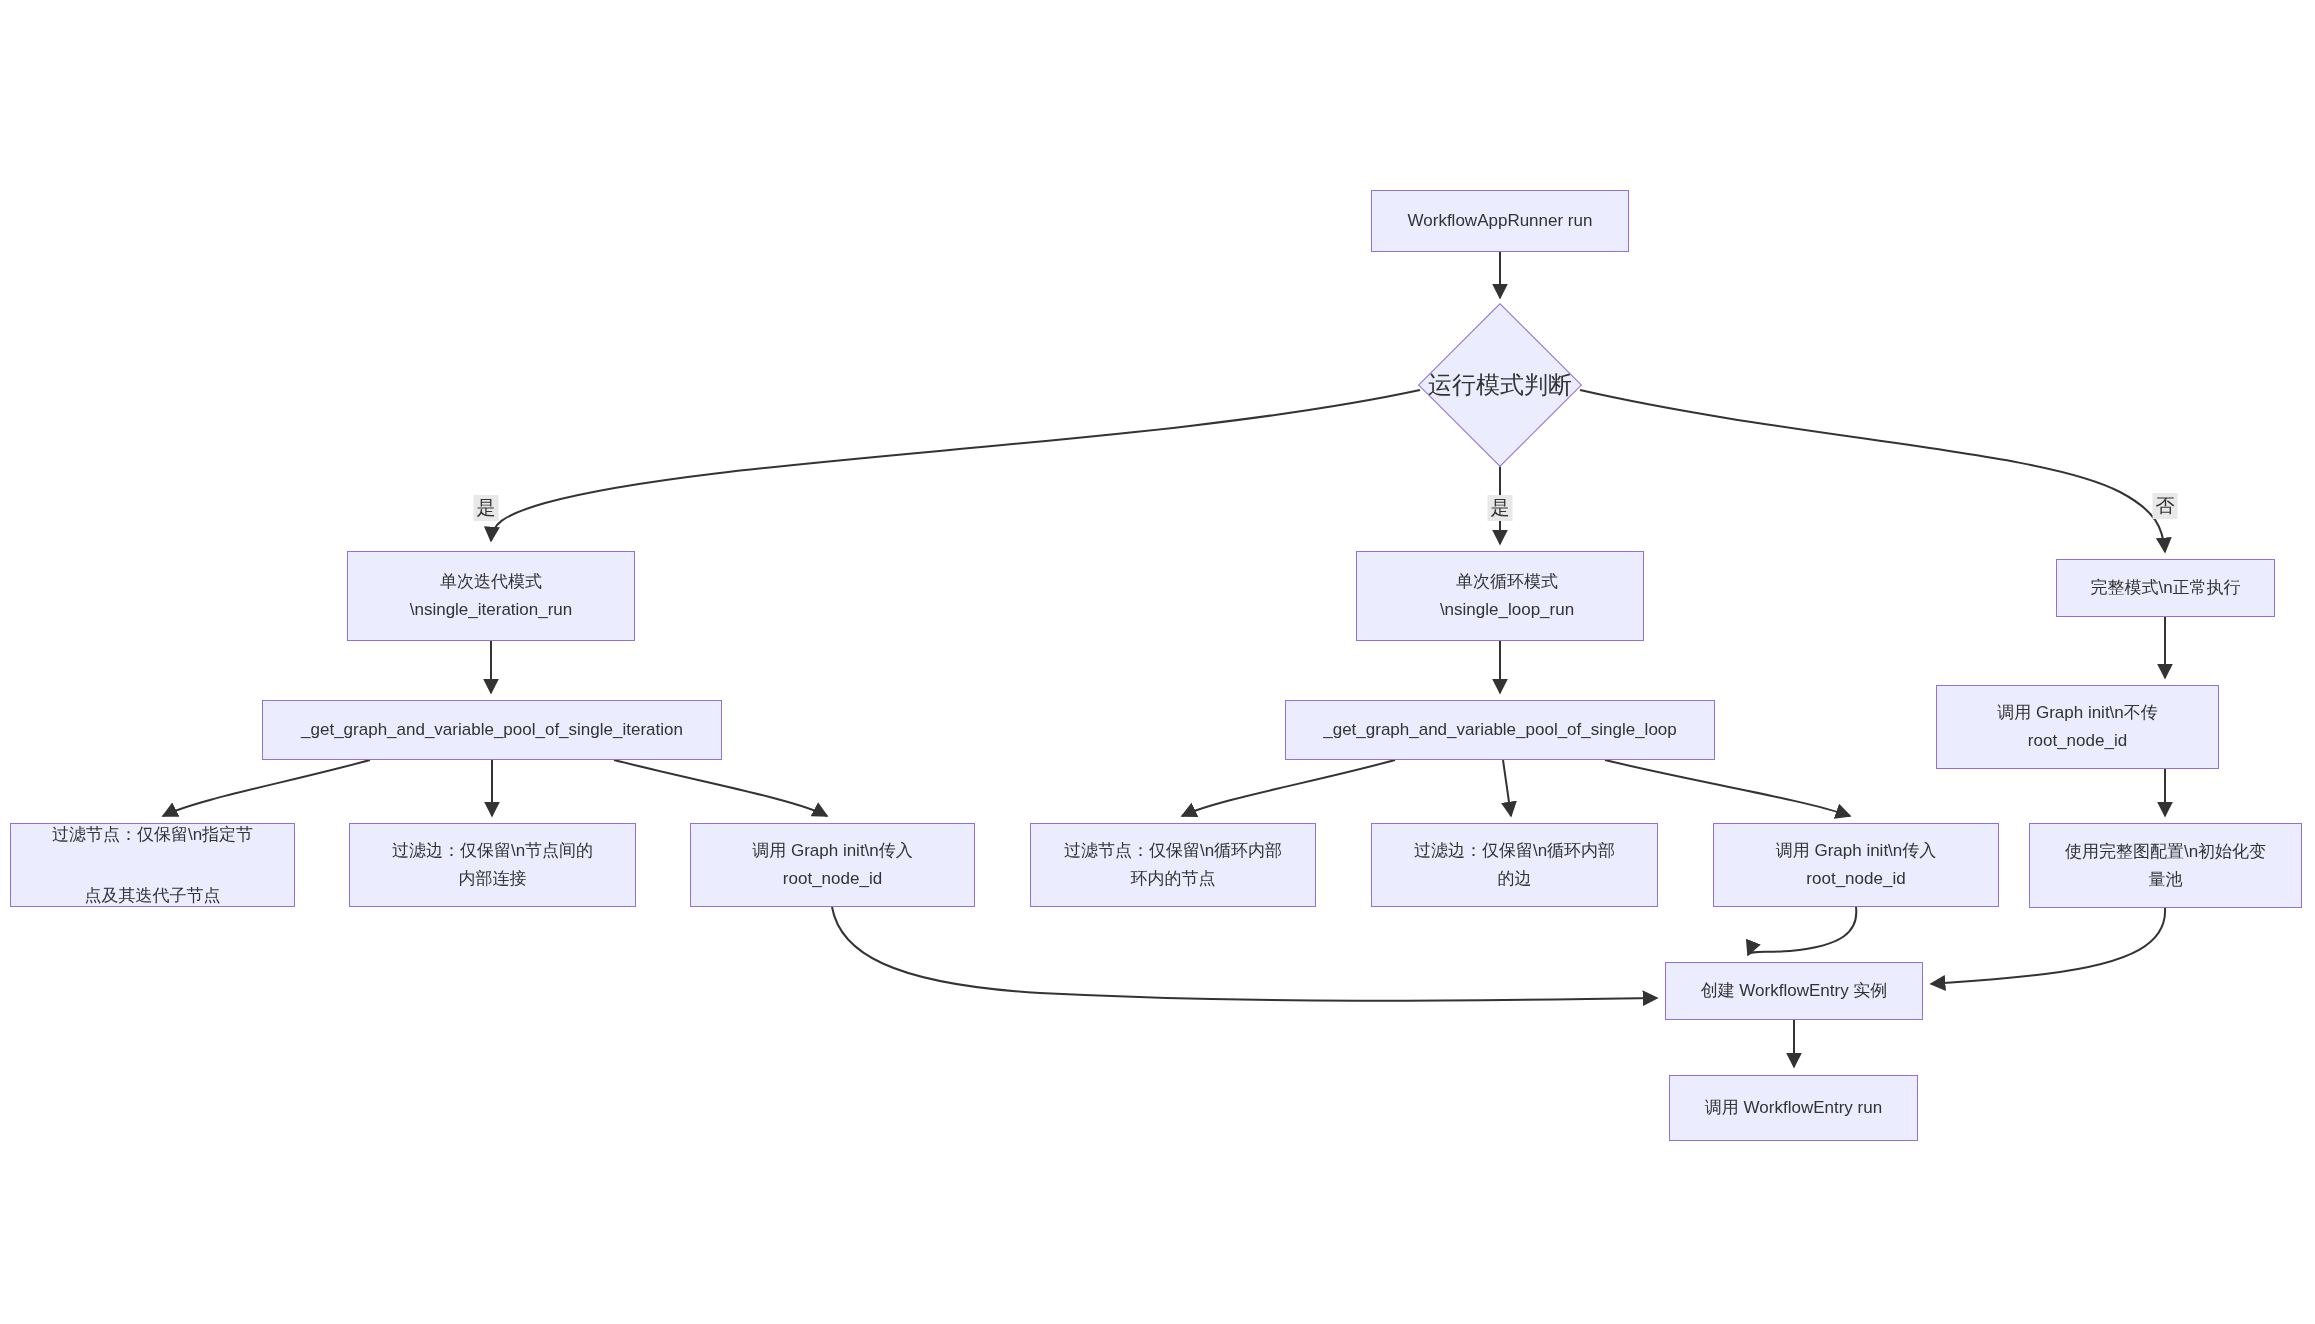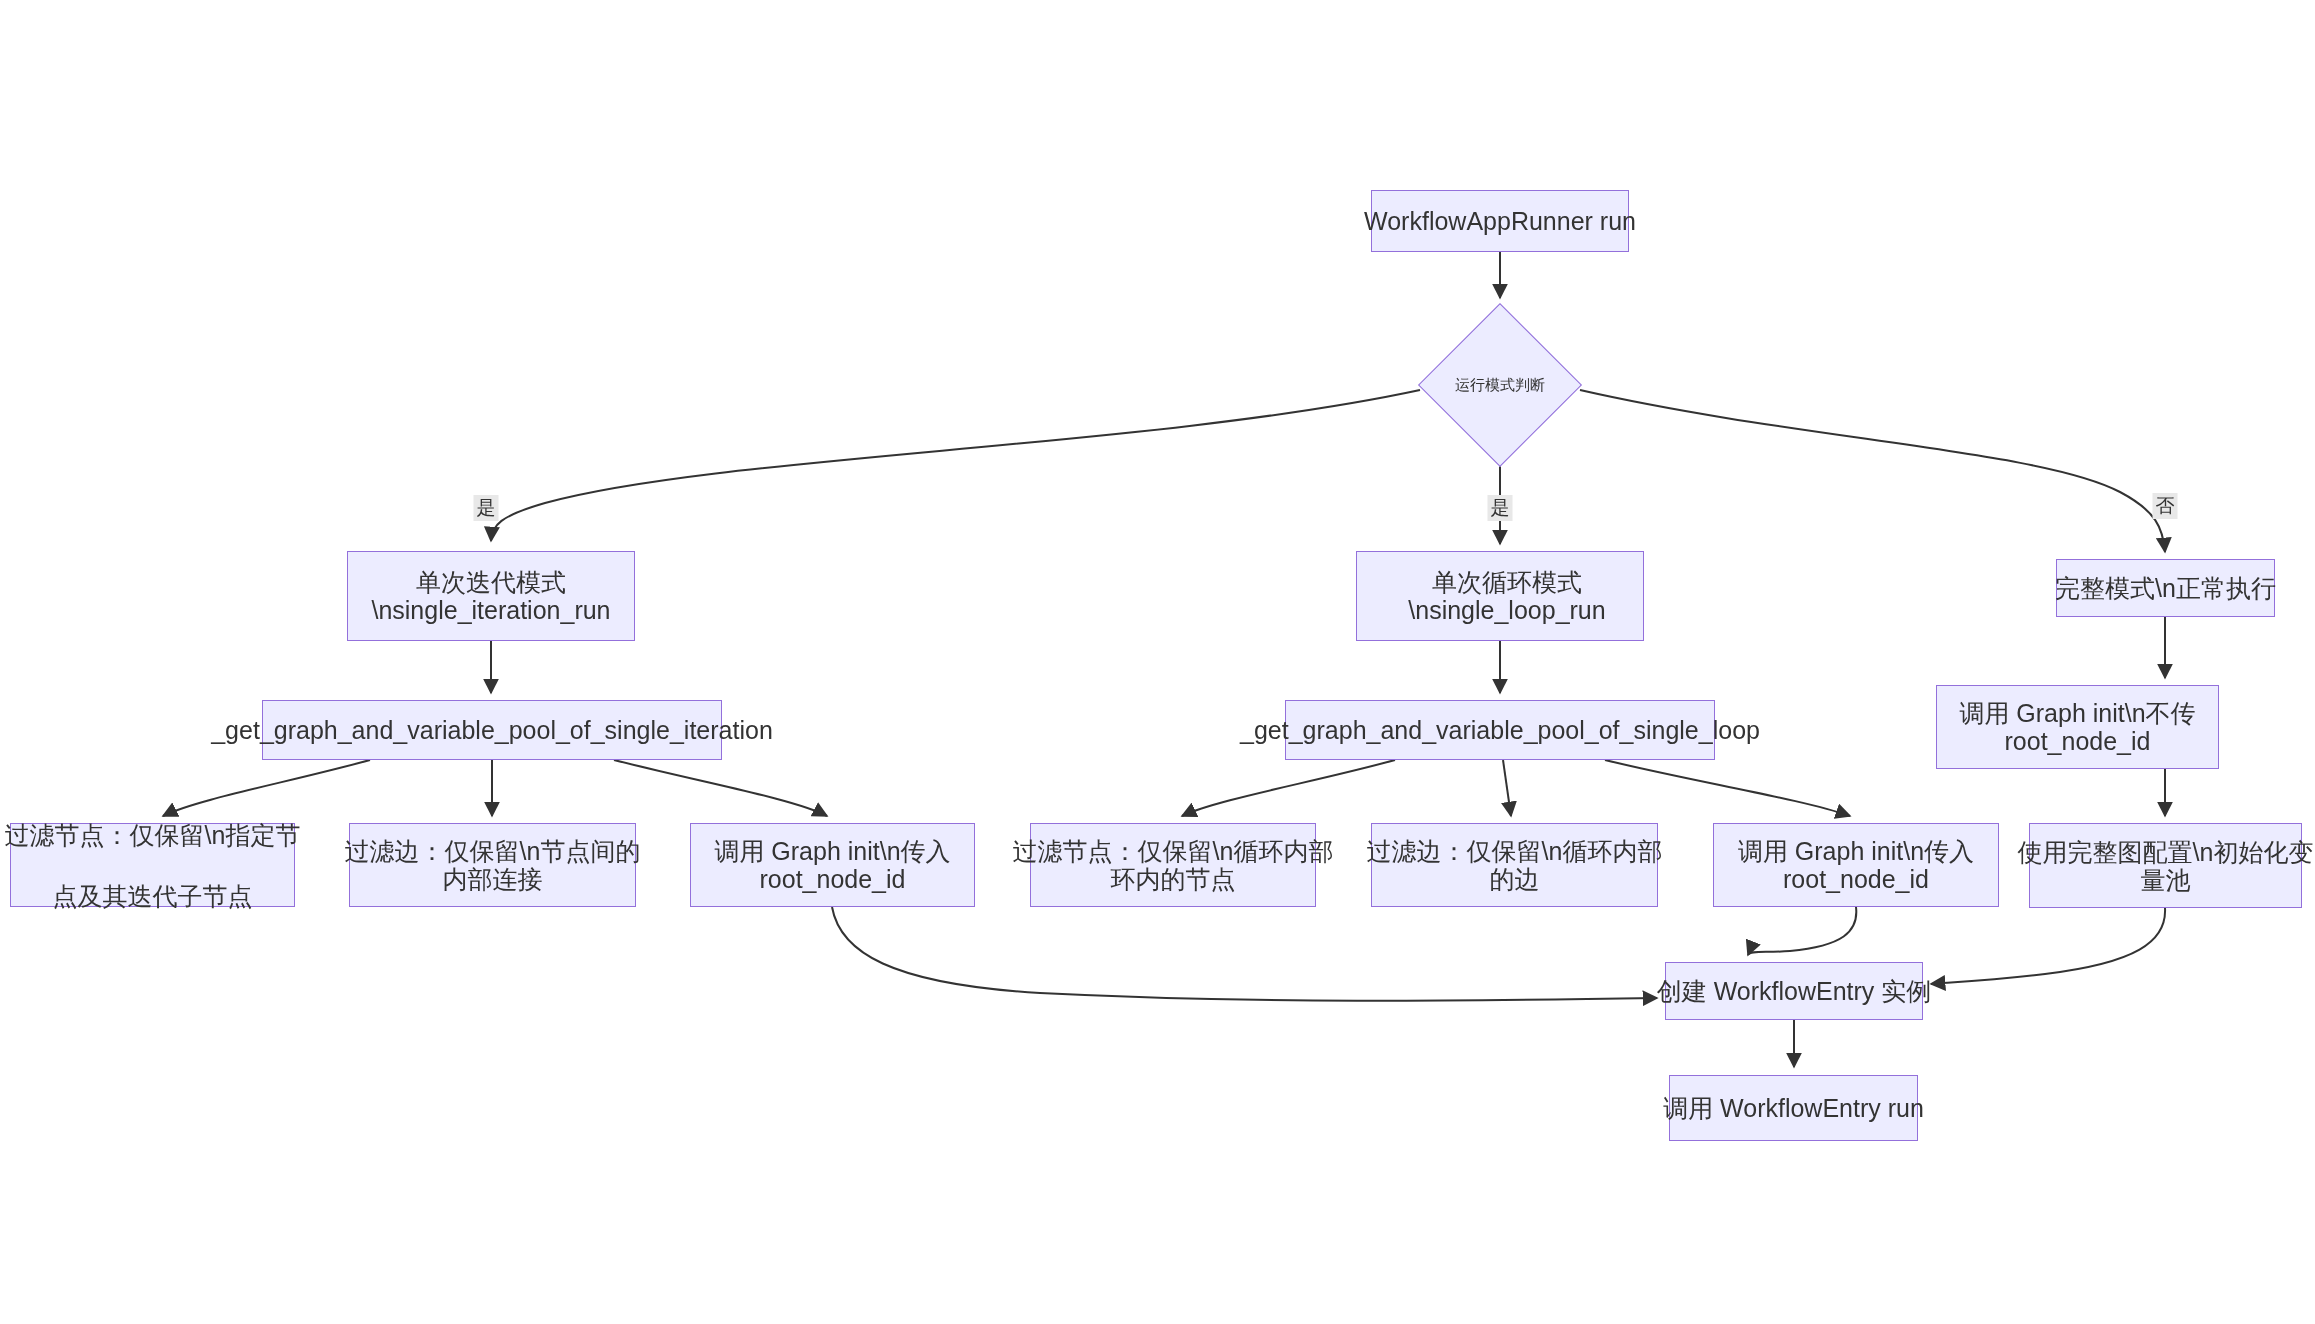--- a/index.html
+++ b/index.html
@@ -16,31 +16,31 @@
     font-family:"Liberation Sans","DejaVu Sans",sans-serif;color:var(--text-color);
     overflow:hidden;
   }
   #edges{position:absolute;left:0;top:0;width:2315px;height:1324px;}
   #edges path.edge{fill:none;stroke:var(--edge-color);stroke-width:2px;}
   #edges .arrowhead{fill:var(--edge-color);}
   .node{
     position:absolute;box-sizing:border-box;
     background:var(--node-fill);border:1.5px solid var(--node-border);
     display:flex;flex-direction:column;justify-content:center;align-items:center;
-    text-align:center;font-size:25px;line-height:28px;color:var(--text-color);
+    text-align:center;font-size:17px;line-height:28px;color:var(--text-color);
     padding:4px 8px;
   }
   .node span{display:block;white-space:nowrap;}
   .diamond-shape{
     position:absolute;width:116px;height:116px;box-sizing:border-box;
     background:var(--node-fill);border:1.5px solid var(--node-border);
     transform:rotate(45deg);
   }
   .diamond-label{
-    position:absolute;width:220px;text-align:center;font-size:15px;line-height:28px;
+    position:absolute;width:220px;text-align:center;font-size:24px;line-height:28px;
   }
   .edge-label{
     position:absolute;transform:translate(-50%,-50%);
     background:var(--label-bg);padding:0 3px;font-size:19px;line-height:26px;
   }
 </style>
 </head>
 <body>
 
 <div class="canvas">

